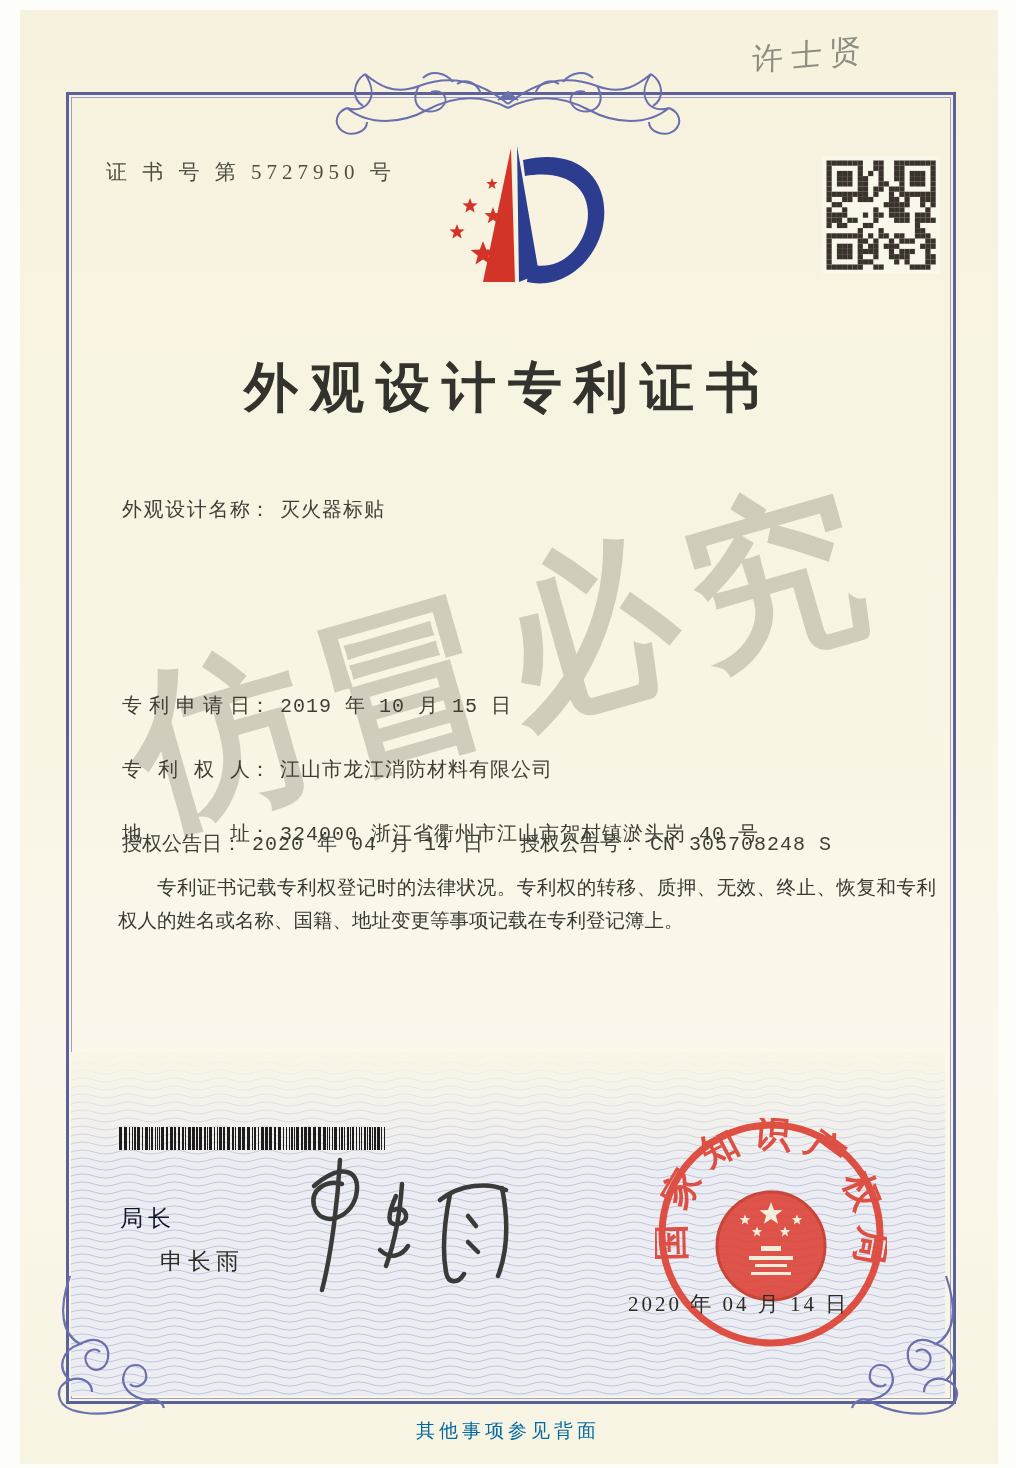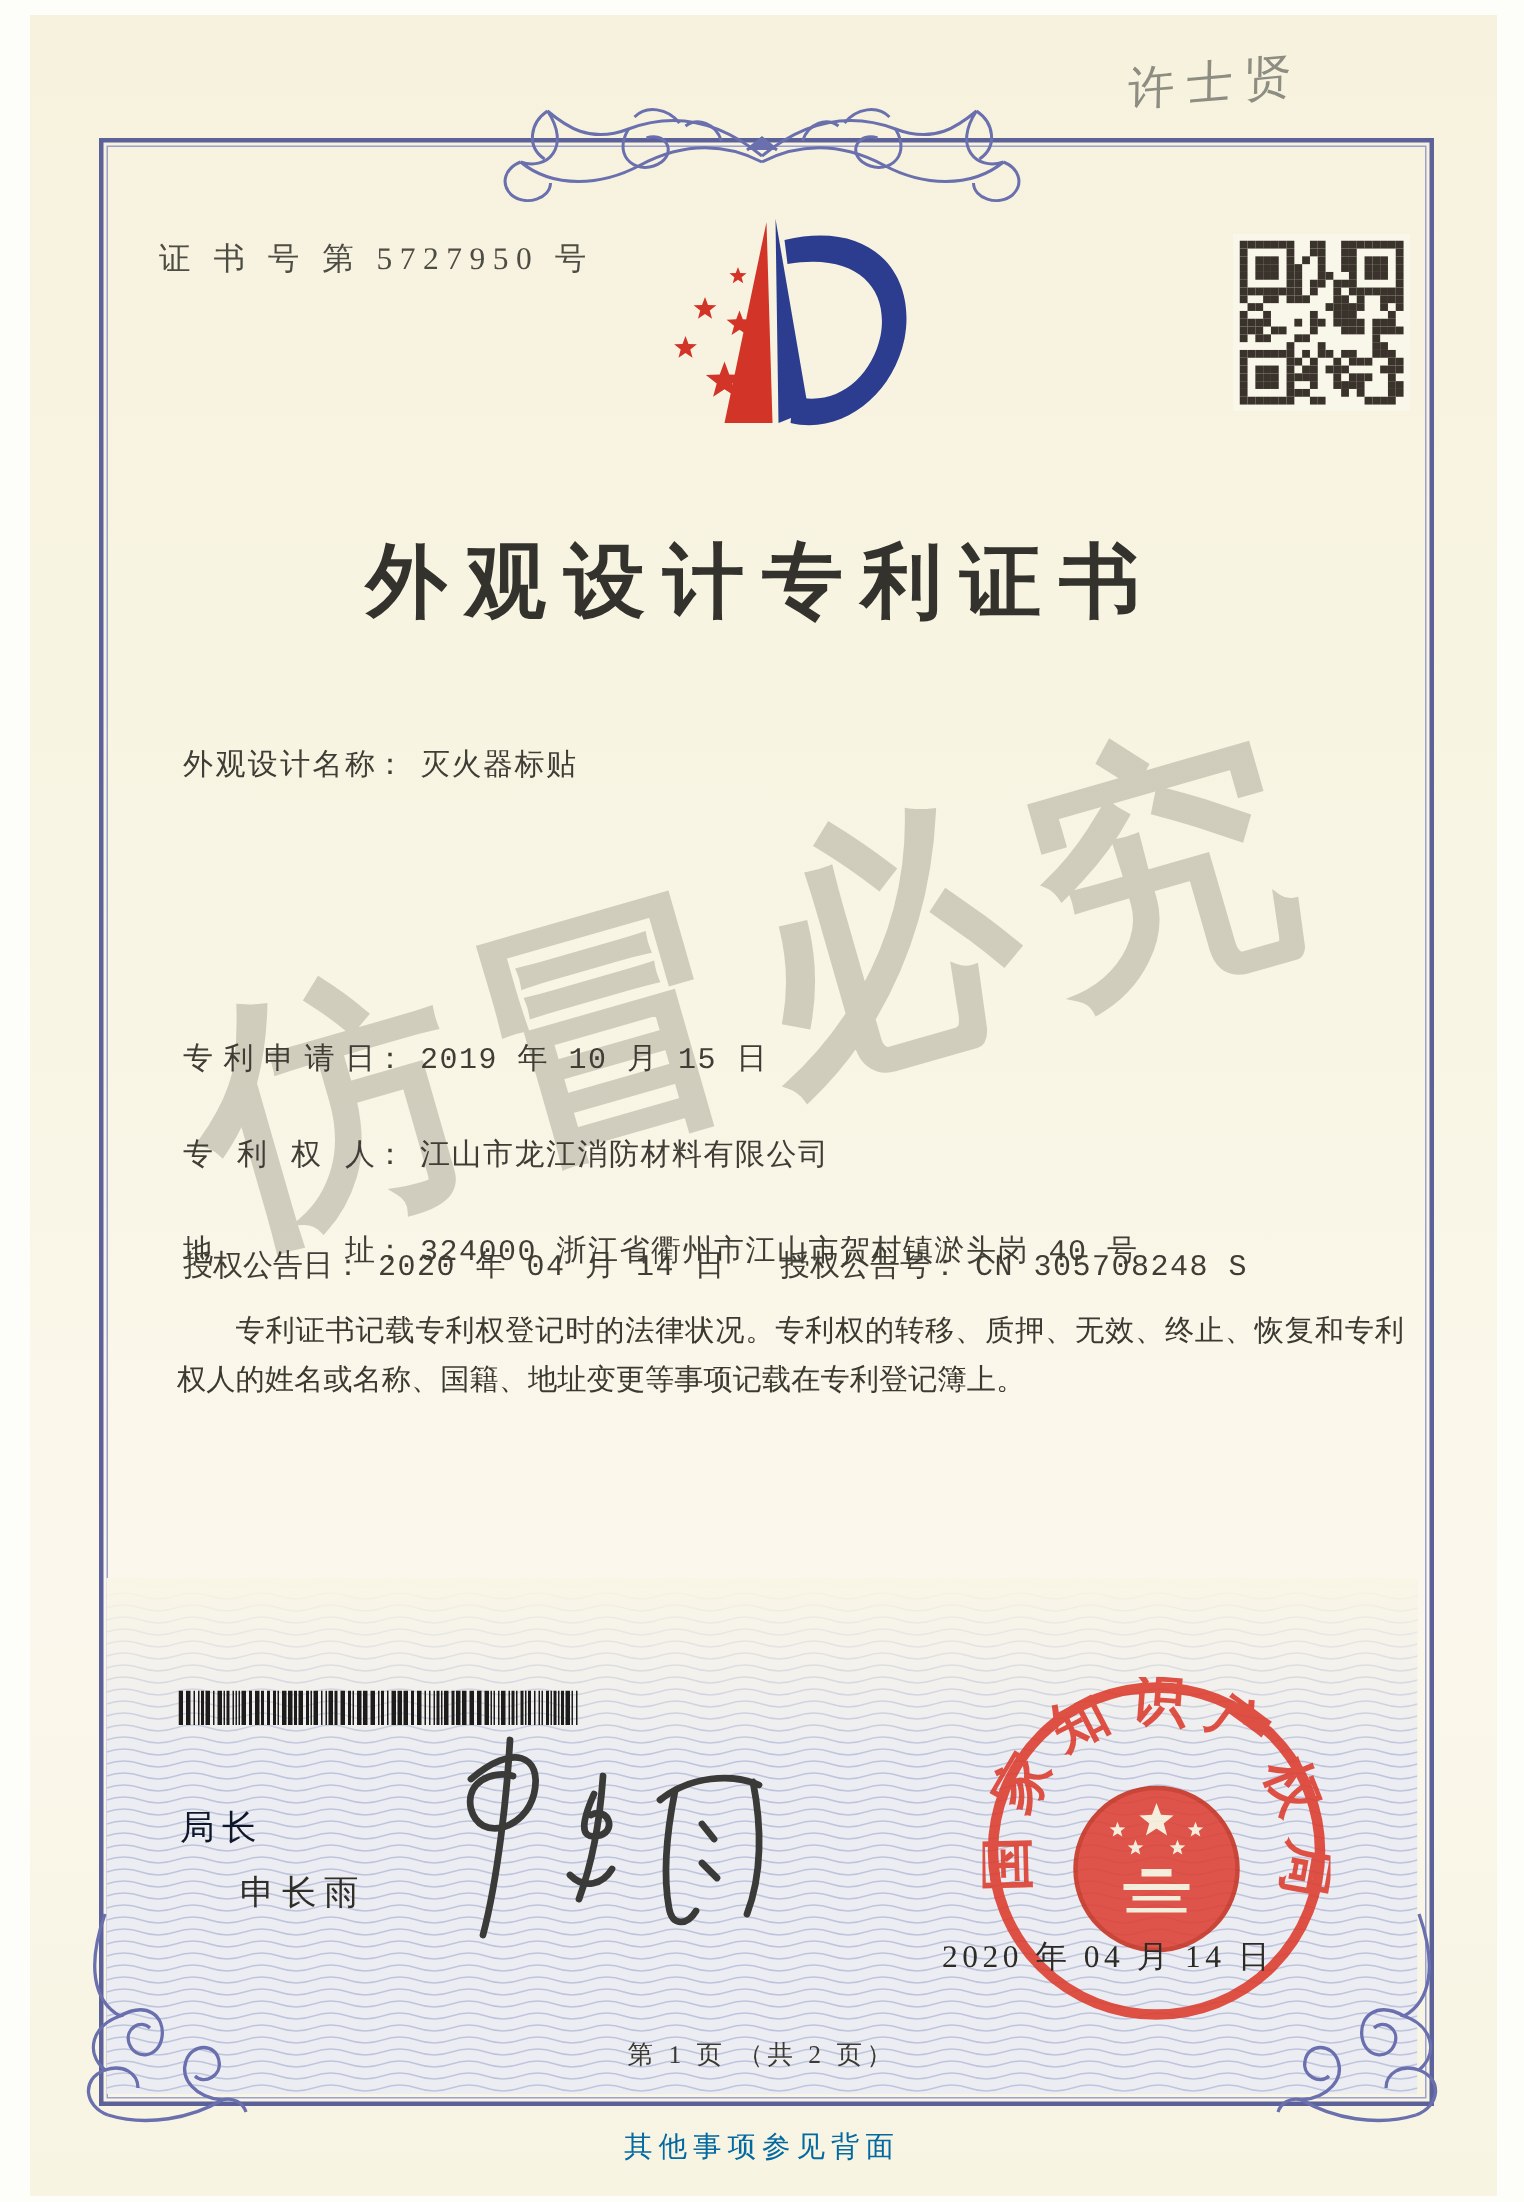--- a/index.html
+++ b/index.html
@@ -528,15 +528,14 @@
           <rect x="106" y="128" width="20" height="5"></rect>
           <rect x="94" y="138" width="44" height="4"></rect>
           <rect x="100" y="146" width="32" height="3"></rect>
           <rect x="96" y="154" width="40" height="3"></rect>
         </g>
       </g>
     </g>
   </svg>
   <div class="abs seal-date">2020 年 04 月 14 日</div>
 
-  <div class="abs page-info">第 1 页 （共 2 页）</div>
   <div class="abs back-note">其他事项参见背面</div>
 </div>
 
 </body></html>

